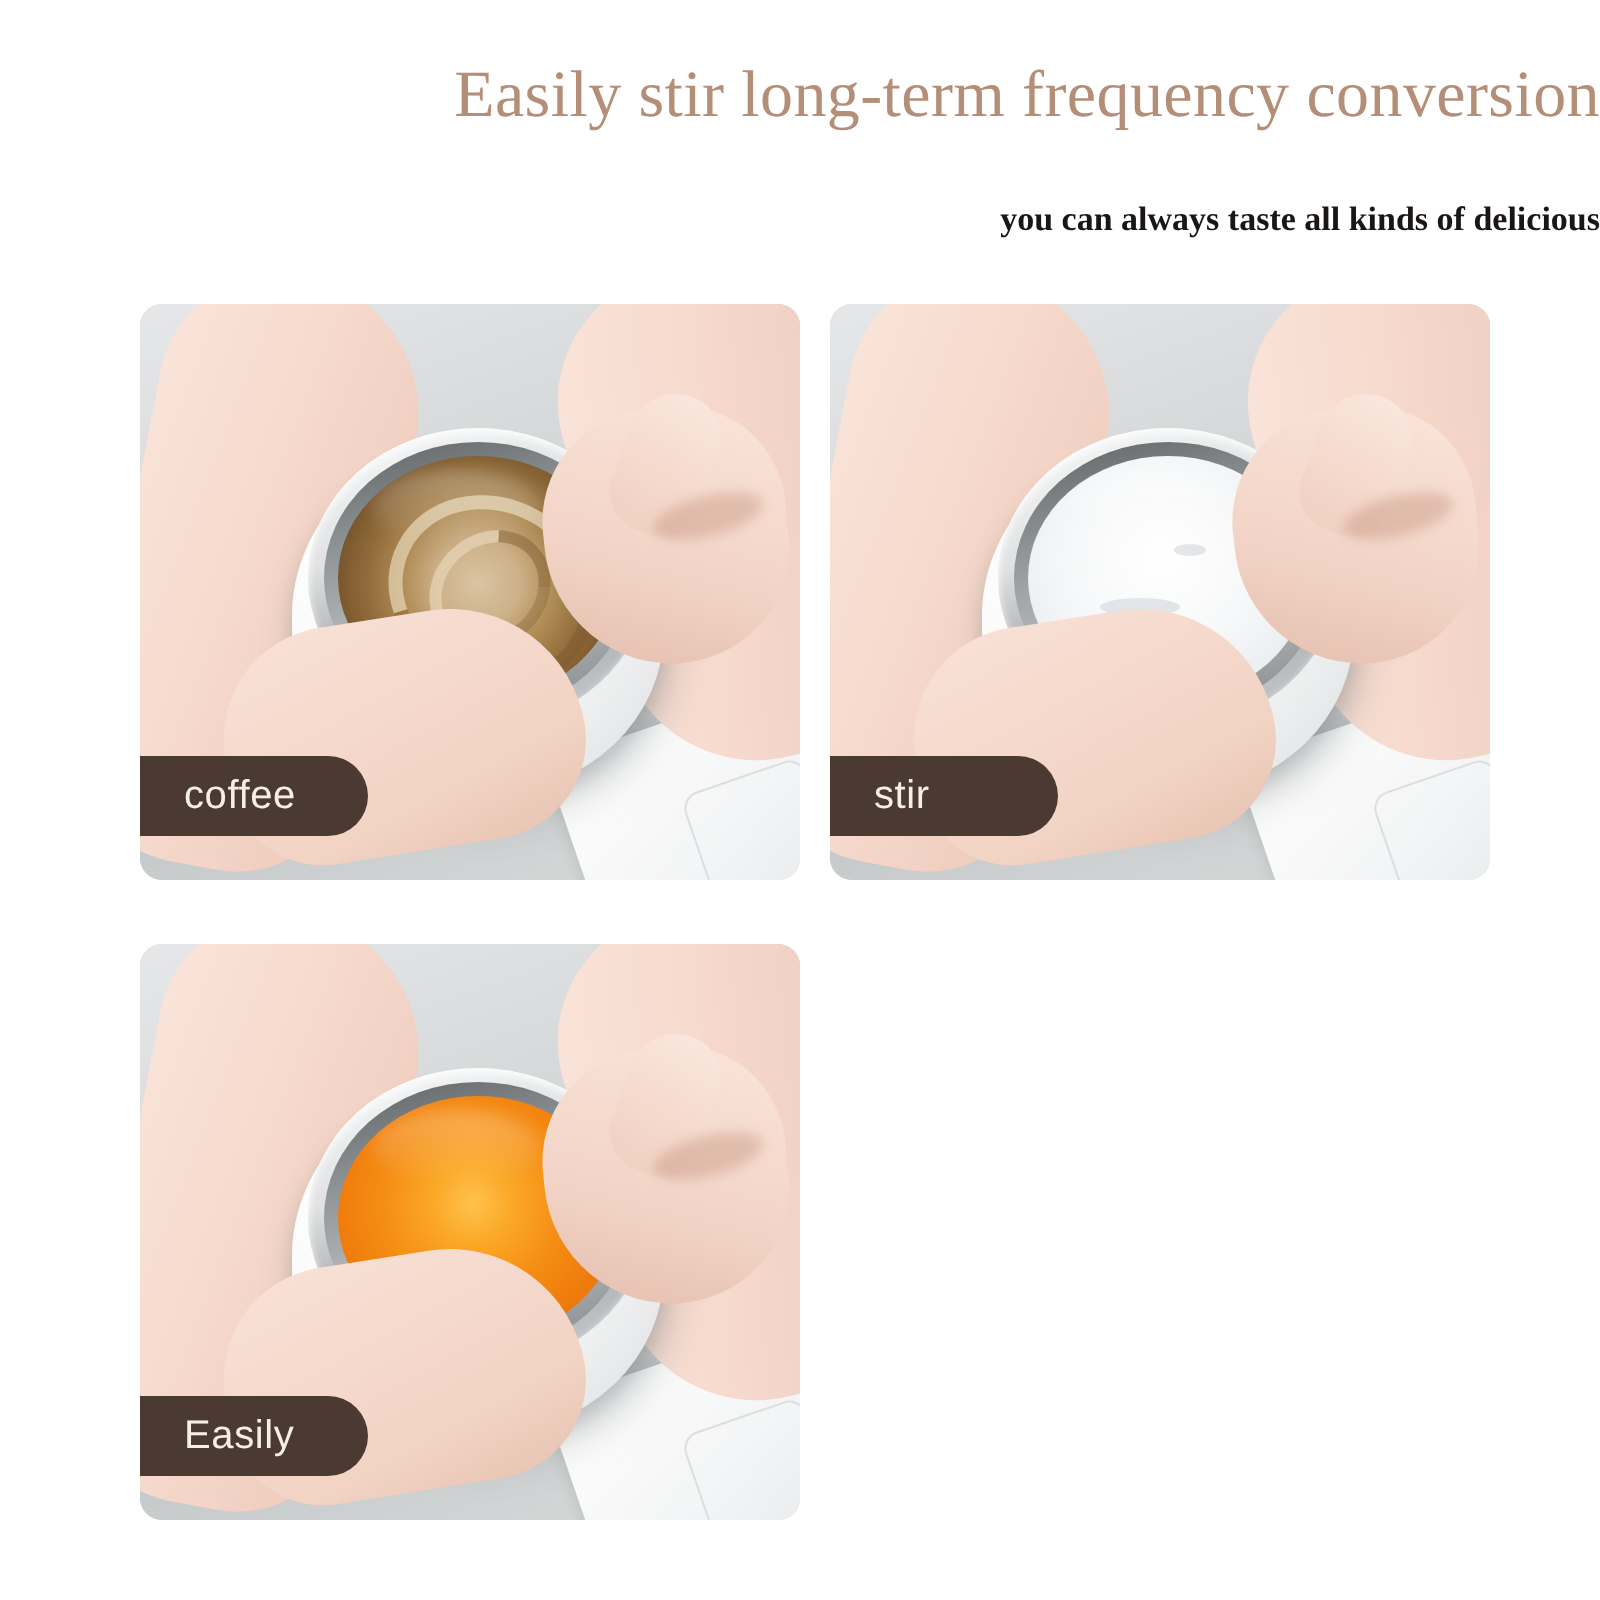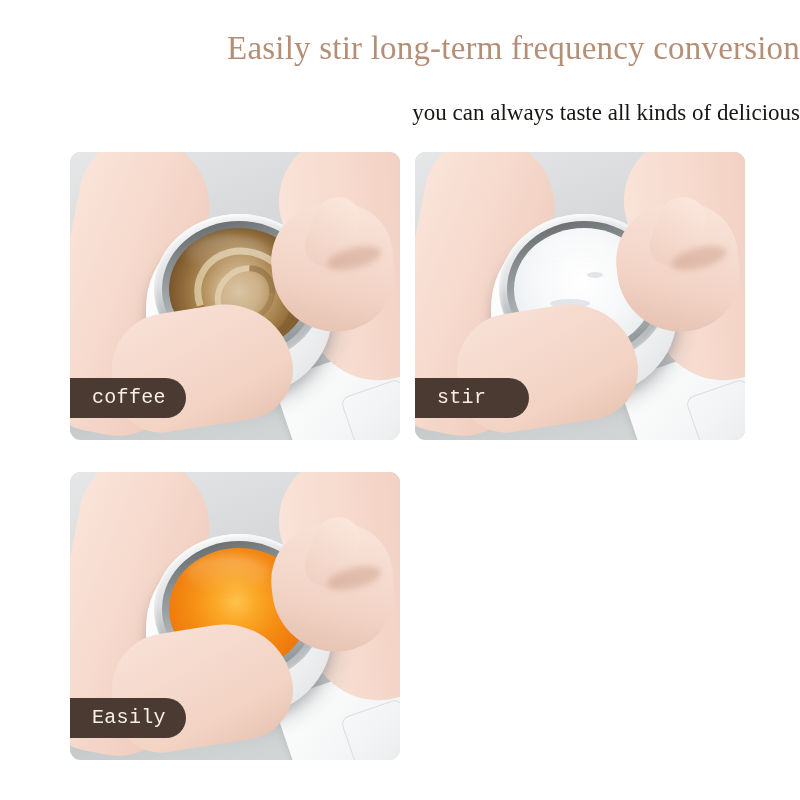--- a/index.html
+++ b/index.html
@@ -27,22 +27,22 @@
     font-size: 33px;
     font-weight: 400;
     color: #b58e77;
     letter-spacing: 0.2px;
     line-height: 1.15;
     margin: 0;
     white-space: nowrap;
   }
   .subhead {
     font-family: "Liberation Serif", "DejaVu Serif", serif;
-    font-size: 23px;
-    font-weight: 400;
+    font-size: 17px;
+    font-weight: 700;
     color: #1a1614;
     margin: 0;
     padding-top: 32px;
     white-space: nowrap;
   }
 
   
   .grid {
     position: absolute;
     left: 70px;
@@ -297,21 +297,21 @@
     left: 0;
     bottom: 22px;
     min-width: 72px;
     height: 40px;
     padding: 0 20px 0 22px;
     display: flex;
     align-items: center;
     background: #4b3a31;
     border-radius: 0 22px 22px 0;
     color: #f6efe4;
-    font-family: Liberation Mono, monospace;
+    font-family: Liberation Sans, sans-serif;
     font-size: 20px;
     line-height: 1;
     letter-spacing: 0.3px;
     z-index: 5;
   }
 </style>
 </head>
 <body>
 
 <div class="header">

